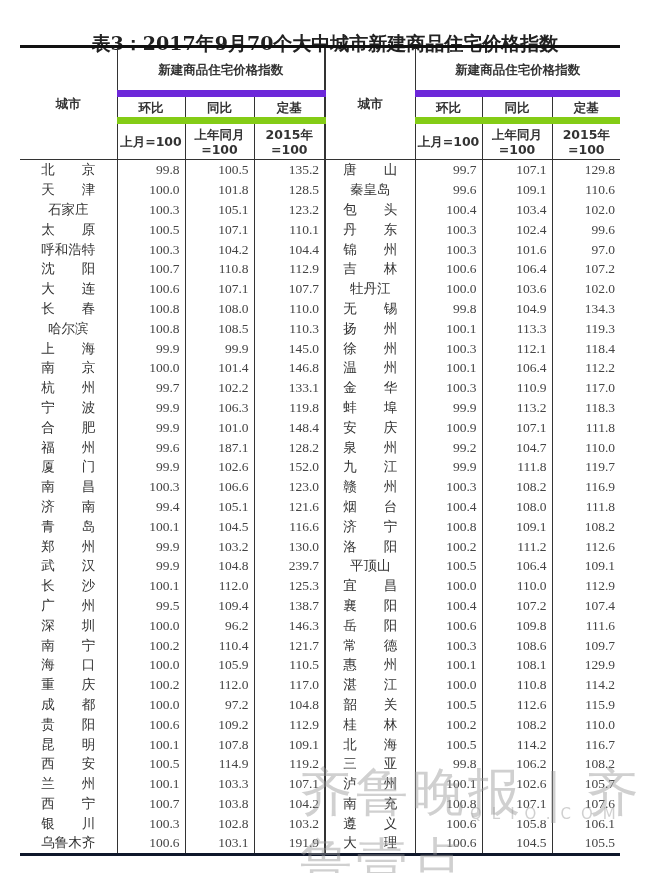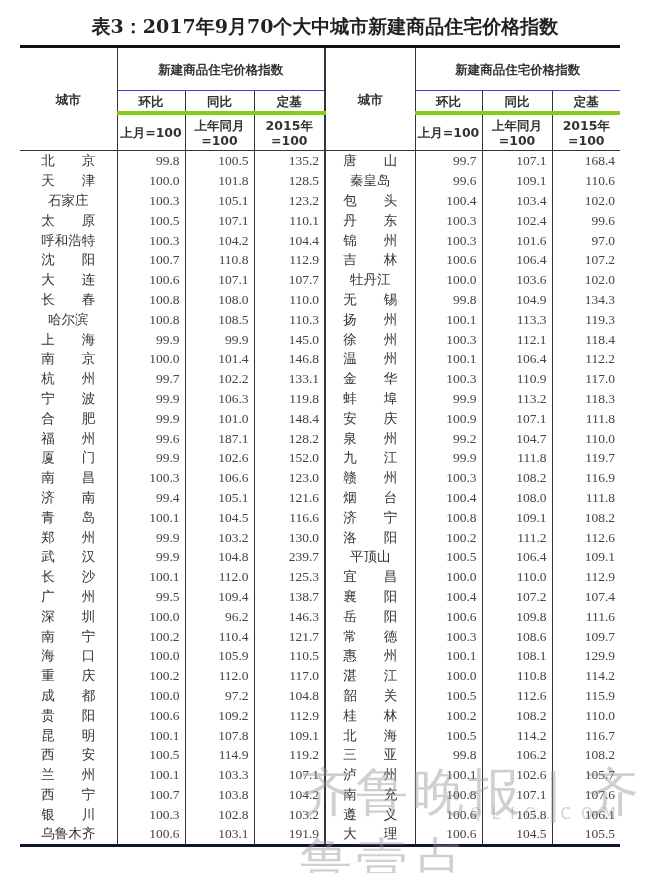--- a/index.html
+++ b/index.html
@@ -1,32 +1,32 @@
 <!DOCTYPE html>
 <html><head>
 <meta charset="utf-8">
 <style>
   html, body { margin:0; padding:0; background:#ffffff; }
   body { width:650px; height:873px; position:relative; overflow:hidden;
          font-family:"DejaVu Serif","Liberation Serif",serif; color:#333; }
-  .title { position:absolute; top:14px; left:0; width:650px; text-align:center;
+  .title { position:absolute; top:31px; left:0; width:650px; text-align:center;
            font-size:19px; font-weight:bold; color:#222; letter-spacing:0px; }
   table.t { position:absolute; left:20px; top:45px; border-collapse:collapse;
             width:600px; table-layout:fixed; font-size:13px; }
   table.t col.c1 { width:97px; } table.t col.c2 { width:68px; }
   table.t col.c3 { width:69px; } table.t col.c4 { width:71px; }
   table.t col.c5 { width:90px; } table.t col.c6 { width:67px; }
   table.t col.c7 { width:70px; } table.t col.c8 { width:68px; }
   table.t thead tr:first-child th { border-top:3px solid #111; }
   table.t th { font-weight:bold; font-family:"DejaVu Sans","Liberation Sans",sans-serif;
                font-size:12.5px; color:#333; text-align:center; vertical-align:middle;
                padding:0; line-height:15px; }
   .h1 th { height:42px; }
-  .h2 th { height:20px; border-top:1px solid #6d28d9; }
-  .h3 th { height:35px; border-top:4px solid #84cc16; font-family:"Liberation Serif",serif; font-size:12.5px; }
+  .h2 th { height:20px; border-top:7px solid #6d28d9; }
+  .h3 th { height:35px; border-top:7px solid #84cc16; font-family:"Liberation Serif",serif; font-size:12.5px; }
   .vl { border-left:1px solid #333; }
   .vlt { border-left:2px solid #333; }
   tbody tr:first-child td { border-top:1.5px solid #333; }
   tbody tr:last-child td { border-bottom:3px solid #0f172a; }
   td { height:19.8px; padding:0; font-size:13.5px; line-height:19px; font-family:"Liberation Serif",serif; color:#444; }
   td.city { text-align:center; font-family:"DejaVu Sans","Liberation Sans",sans-serif;
             font-size:13.5px; color:#333; letter-spacing:0; }
   td.num { text-align:right; padding-right:5px; }
   .watermark { position:absolute; left:300px; top:758px; font-size:52px; color:rgba(150,150,150,0.45);
                font-family:"DejaVu Sans",sans-serif; pointer-events:none; letter-spacing:4px; }
@@ -75,21 +75,21 @@
   </thead>
   <tbody id="tbody">
       <tr>
         <td class="city">北　　京</td>
         <td class="num vl">99.8</td>
         <td class="num vl">100.5</td>
         <td class="num vl">135.2</td>
         <td class="city vlt">唐　　山</td>
         <td class="num vl">99.7</td>
         <td class="num vl">107.1</td>
-        <td class="num vl">168.4</td>
+        <td class="num vl">129.8</td>
       </tr>
       <tr>
         <td class="city">天　　津</td>
         <td class="num vl">100.0</td>
         <td class="num vl">101.8</td>
         <td class="num vl">128.5</td>
         <td class="city vlt">秦皇岛</td>
         <td class="num vl">99.6</td>
         <td class="num vl">109.1</td>
         <td class="num vl">110.6</td>

